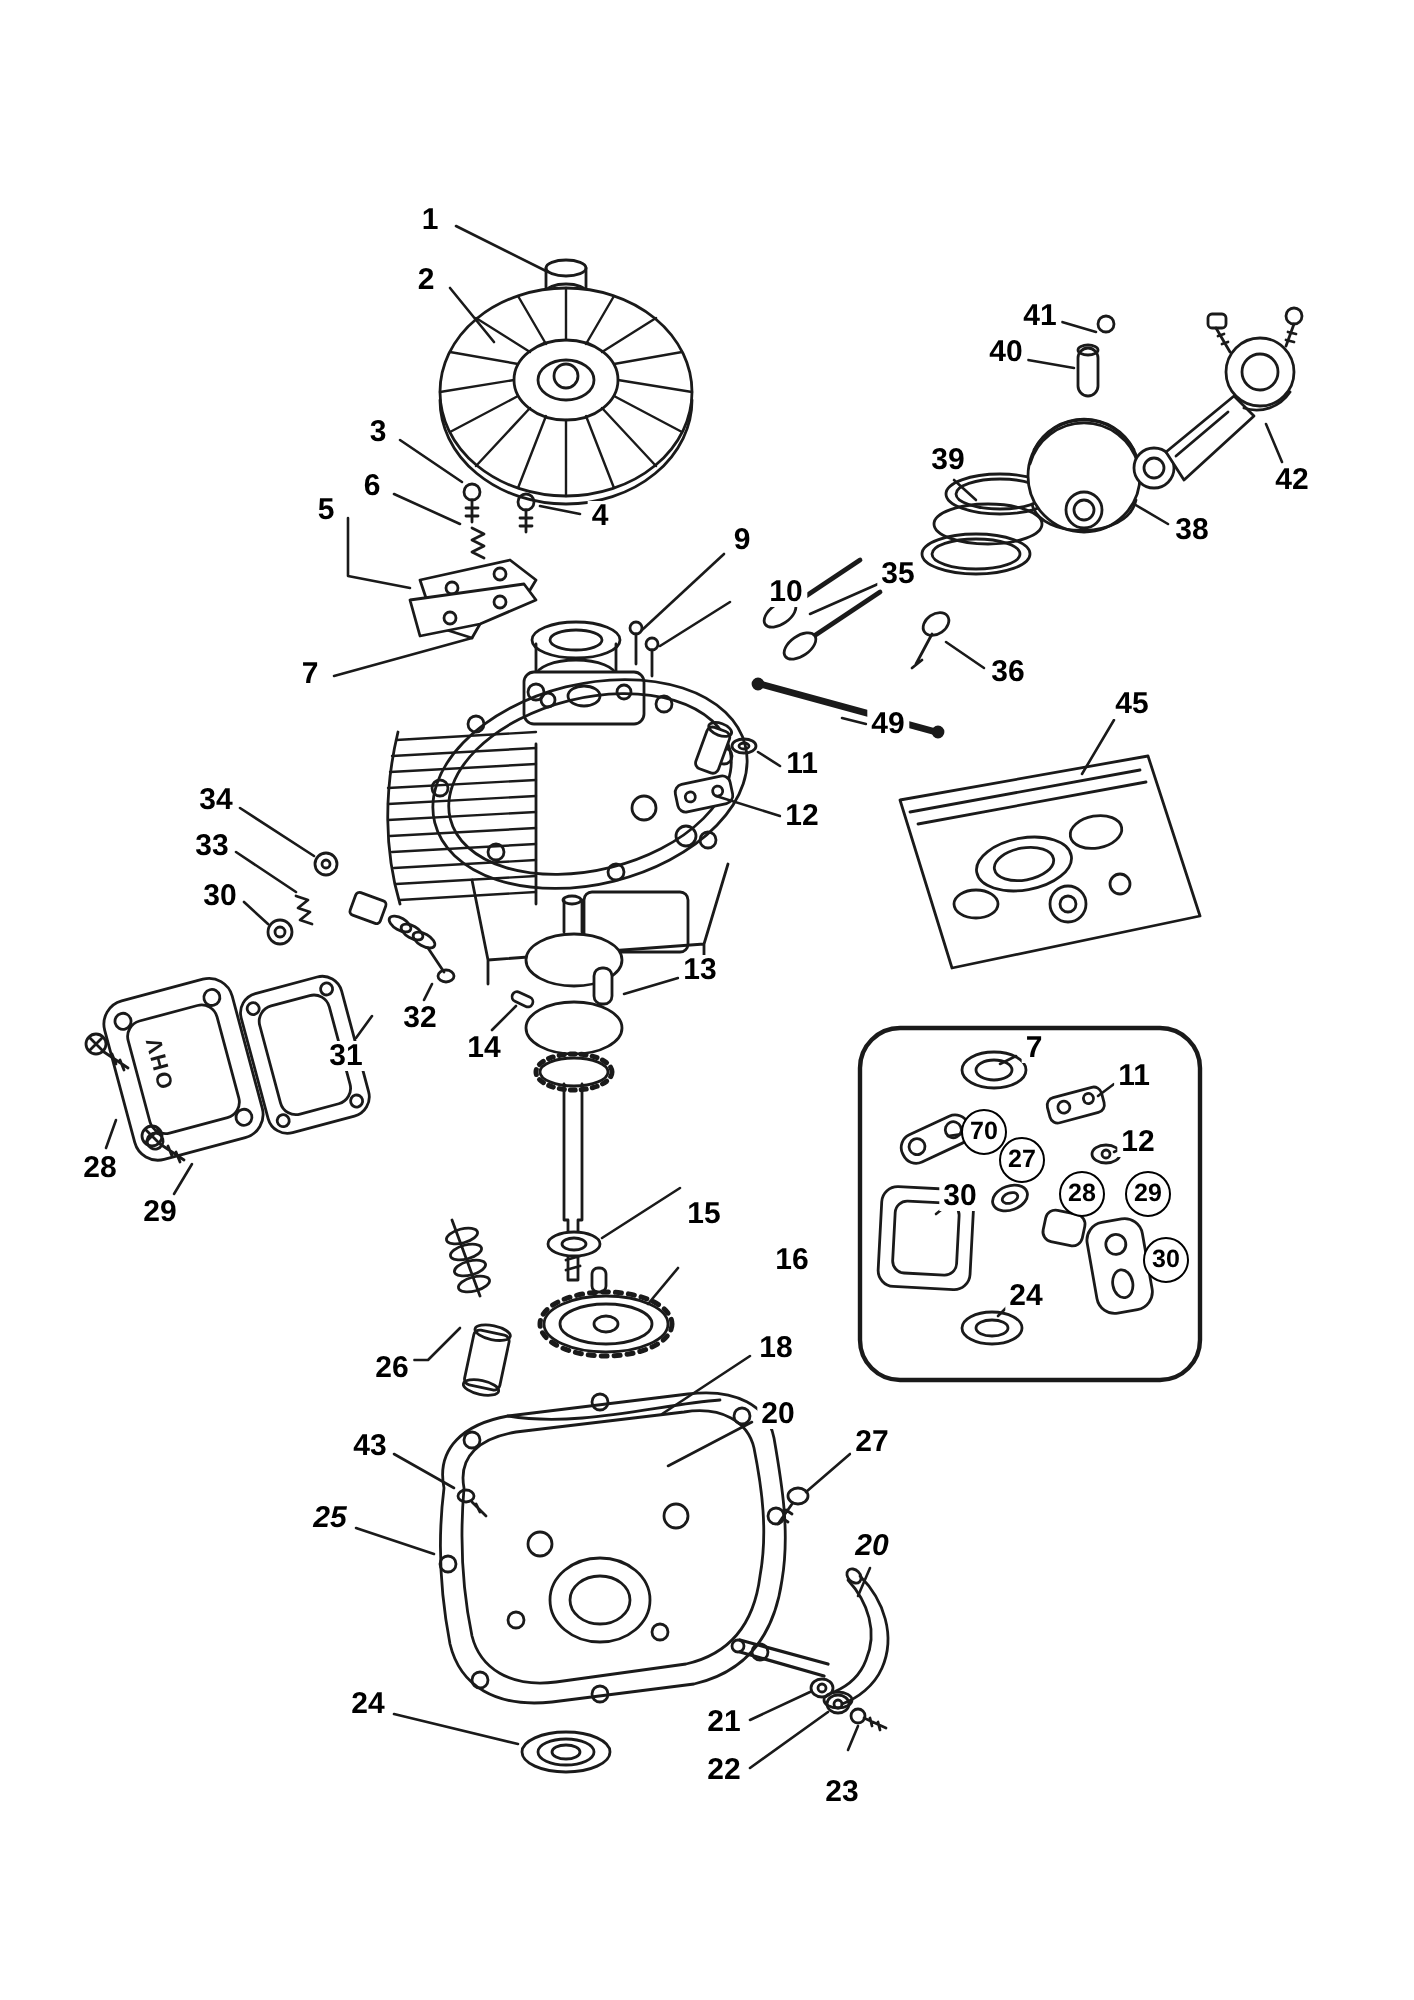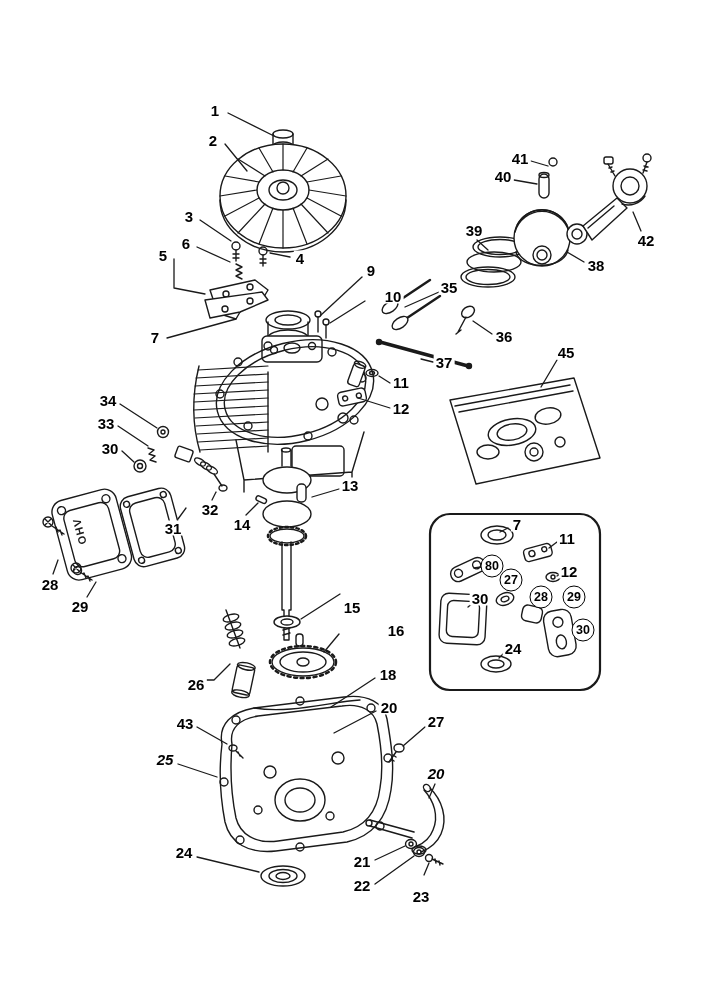--- a/index.html
+++ b/index.html
@@ -398,21 +398,21 @@
       <span class="part-label" style="left: 213px; top: 140px;">2</span>
       <span class="part-label" style="left: 189px; top: 216px;">3</span>
       <span class="part-label" style="left: 186px; top: 243px;">6</span>
       <span class="part-label" style="left: 163px; top: 255px;">5</span>
       <span class="part-label" style="left: 300px; top: 258px;">4</span>
       <span class="part-label" style="left: 371px; top: 270px;">9</span>
       <span class="part-label" style="left: 376px; top: 296px; margin-left: 17px;">10</span>
       <span class="part-label" style="left: 155px; top: 337px;">7</span>
       <span class="part-label" style="left: 449px; top: 287px;">35</span>
       <span class="part-label" style="left: 504px; top: 336px;">36</span>
-      <span class="part-label" style="left: 444px; top: 362px;">37</span>
+      <span class="part-label" style="left: 444px; top: 362px;">49</span>
       <span class="part-label" style="left: 520px; top: 158px;">41</span>
       <span class="part-label" style="left: 503px; top: 176px;">40</span>
       <span class="part-label" style="left: 646px; top: 240px;">42</span>
       <span class="part-label" style="left: 596px; top: 265px;">38</span>
       <span class="part-label" style="left: 474px; top: 230px;">39</span>
       <span class="part-label" style="left: 566px; top: 352px;">45</span>
       <span class="part-label" style="left: 401px; top: 382px;">11</span>
       <span class="part-label" style="left: 401px; top: 408px;">12</span>
       <span class="part-label" style="left: 108px; top: 400px;">34</span>
       <span class="part-label" style="left: 106px; top: 423px;">33</span>
@@ -431,21 +431,21 @@
       <span class="part-label" style="left: 185px; top: 723px;">43</span>
       <span class="part-label" style="left: 436px; top: 721px;">27</span>
       <span class="part-label" style="left: 165px; top: 759px; font-style: italic;">25</span>
       <span class="part-label" style="left: 436px; top: 773px; font-style: italic;">20</span>
       <span class="part-label" style="left: 184px; top: 852px;">24</span>
       <span class="part-label" style="left: 362px; top: 861px;">21</span>
       <span class="part-label" style="left: 362px; top: 885px;">22</span>
       <span class="part-label" style="left: 421px; top: 884px; margin-top: 12px;">23</span>
       <span class="part-label" style="left: 517px; top: 524px;">7</span>
       <span class="part-label" style="left: 567px; top: 538px;">11</span>
-      <span class="part-label circled" style="left: 492px; top: 566px;">80</span>
+      <span class="part-label circled" style="left: 492px; top: 566px;">70</span>
       <span class="part-label" style="left: 569px; top: 571px;">12</span>
       <span class="part-label circled" style="left: 511px; top: 580px;">27</span>
       <span class="part-label circled" style="left: 541px; top: 597px;">28</span>
       <span class="part-label circled" style="left: 574px; top: 597px;">29</span>
       <span class="part-label" style="left: 480px; top: 598px;">30</span>
       <span class="part-label circled" style="left: 583px; top: 630px;">30</span>
       <span class="part-label" style="left: 513px; top: 648px;">24</span>
     </div>
 </div>
 

